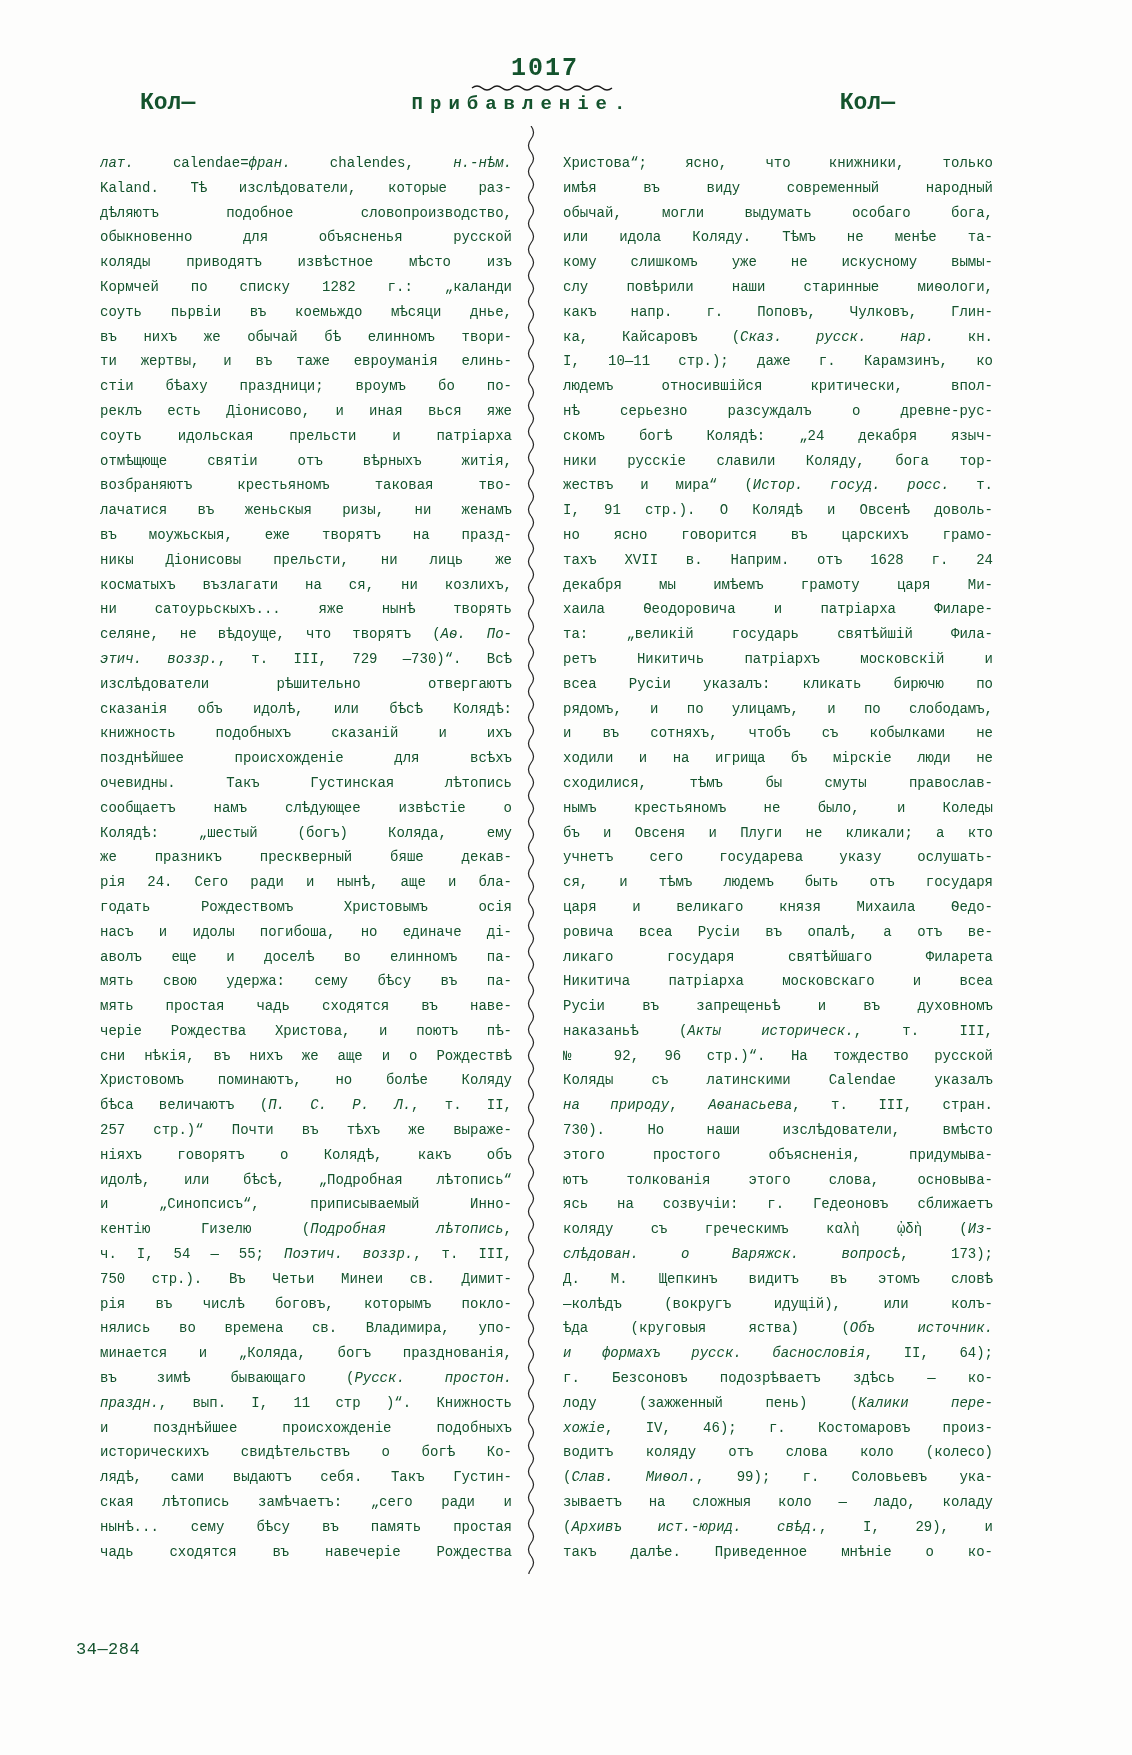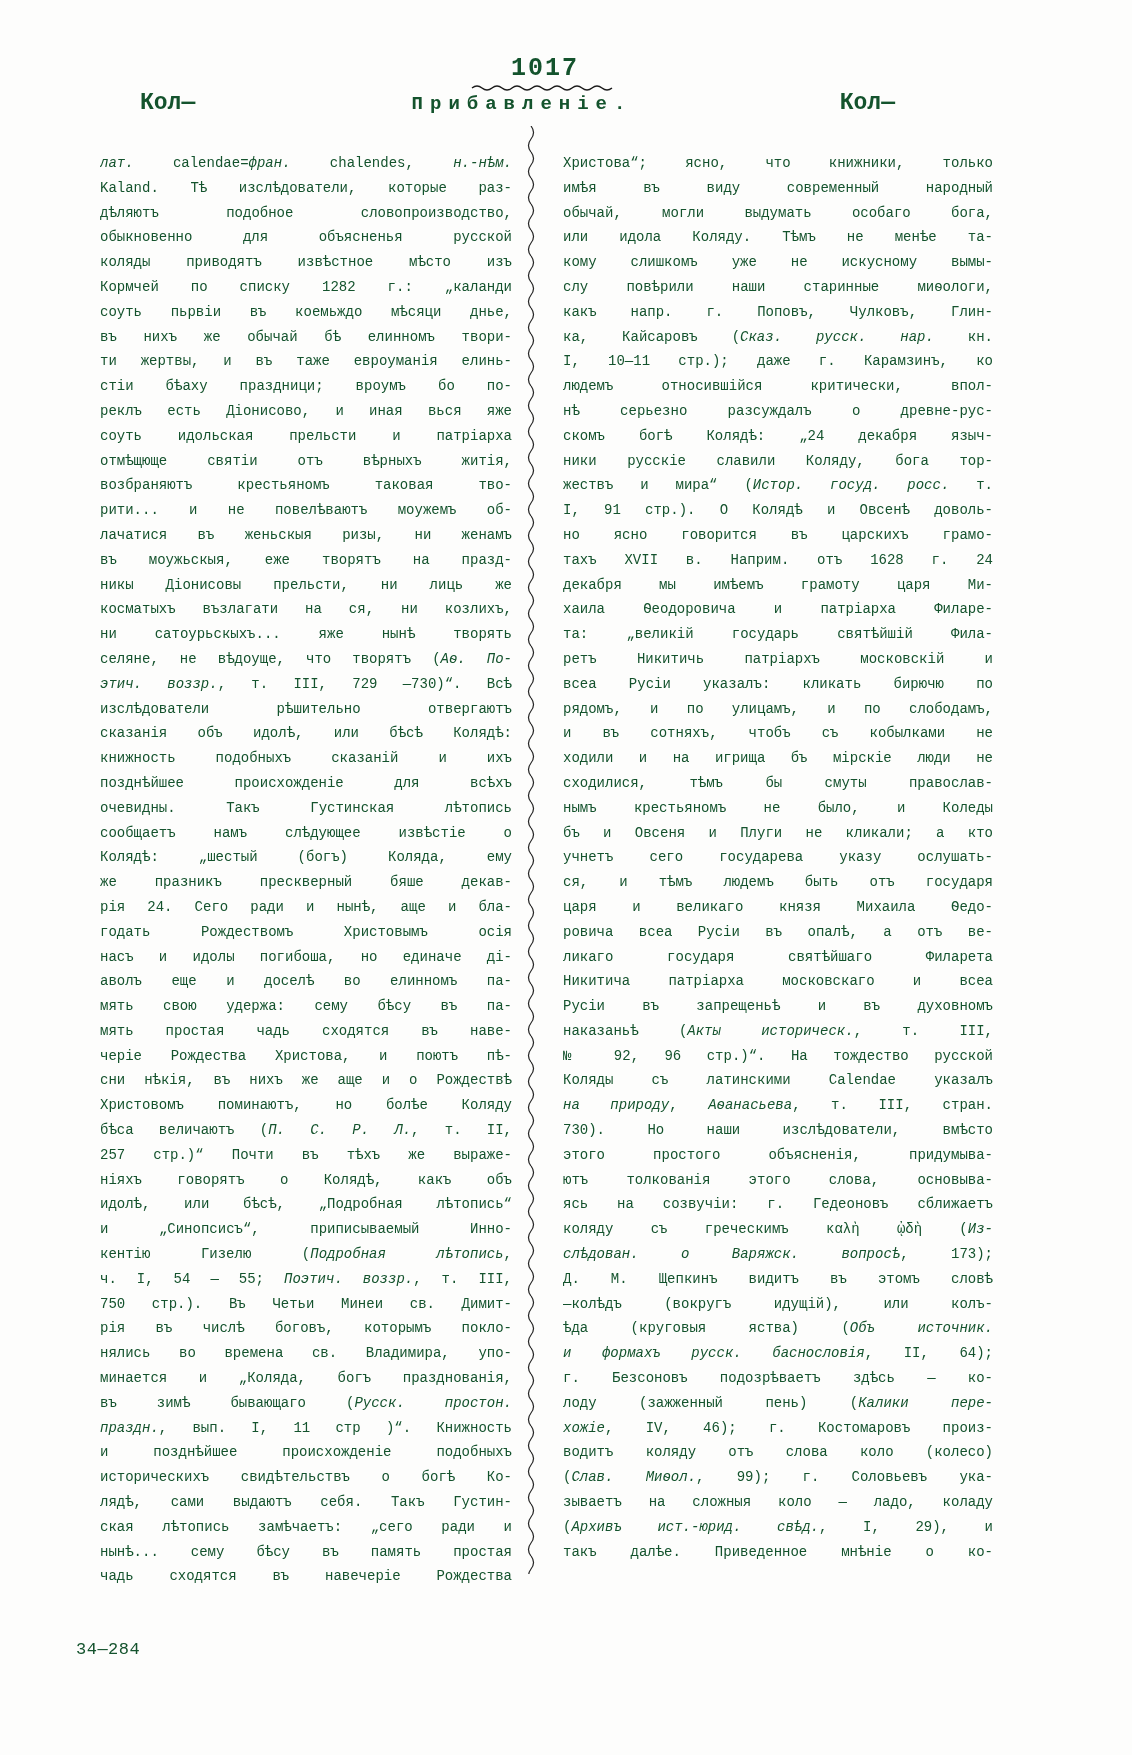--- a/index.html
+++ b/index.html
@@ -88,21 +88,20 @@
       <div class="line"><span>коляды приводятъ извѣстное мѣсто изъ</span></div>
       <div class="line"><span>Кормчей по списку 1282 г.: „каланди</span></div>
       <div class="line"><span>соуть пьрвіи въ коемьждо мѣсяци днье,</span></div>
       <div class="line"><span>въ нихъ же обычай бѣ елинномъ твори-</span></div>
       <div class="line"><span>ти жертвы, и въ таже евроуманія елинь-</span></div>
       <div class="line"><span>стіи бѣаху праздници; вроумъ бо по-</span></div>
       <div class="line"><span>реклъ есть Діонисово, и иная вься яже</span></div>
       <div class="line"><span>соуть идольская прельсти и патріарха</span></div>
       <div class="line"><span>отмѣщюще святіи отъ вѣрныхъ житія,</span></div>
       <div class="line"><span>возбраняютъ крестьяномъ таковая тво-</span></div>
-      <div class="line"><span>рити... и не повелѣваютъ моужемъ об-</span></div>
       <div class="line"><span>лачатися въ женьскыя ризы, ни женамъ</span></div>
       <div class="line"><span>въ моужьскыя, еже творятъ на празд-</span></div>
       <div class="line"><span>никы Діонисовы прельсти, ни лиць же</span></div>
       <div class="line"><span>косматыхъ възлагати на ся, ни козлихъ,</span></div>
       <div class="line"><span>ни сатоурьскыхъ... яже нынѣ творять</span></div>
       <div class="line"><span>селяне, не вѣдоуще, что творятъ (</span><i>Аѳ. По-</i></div>
       <div class="line"><i>этич. воззр.</i><span>, т. III, 729 —730)“. Всѣ</span></div>
       <div class="line"><span>изслѣдователи рѣшительно отвергаютъ</span></div>
       <div class="line"><span>сказанія объ идолѣ, или бѣсѣ Колядѣ:</span></div>
       <div class="line"><span>книжность подобныхъ сказаній и ихъ</span></div>

